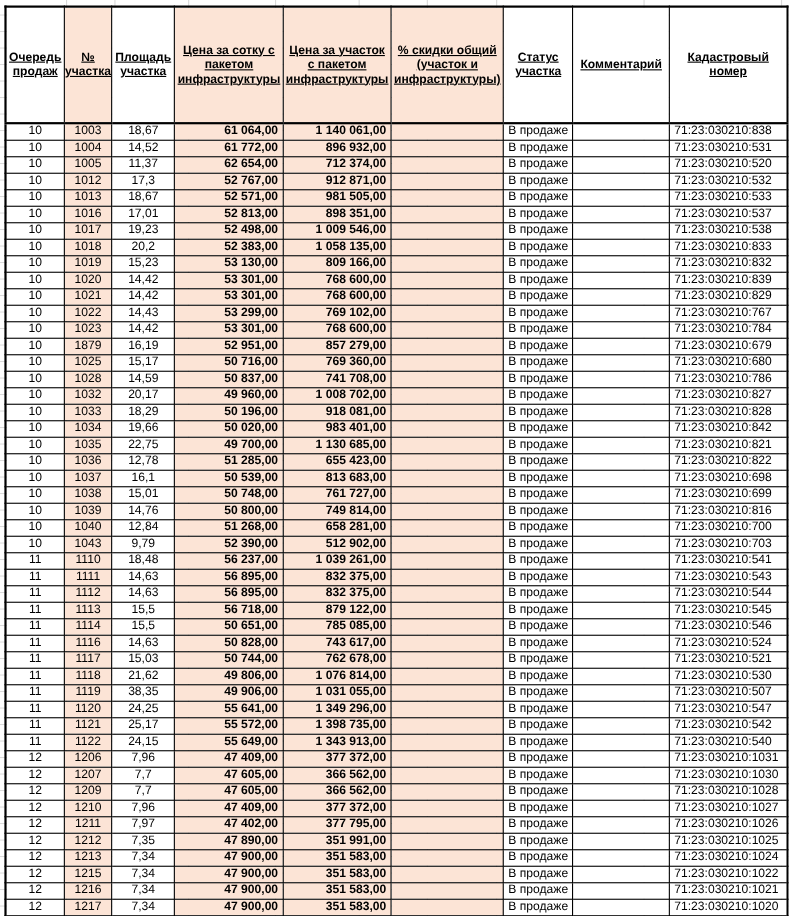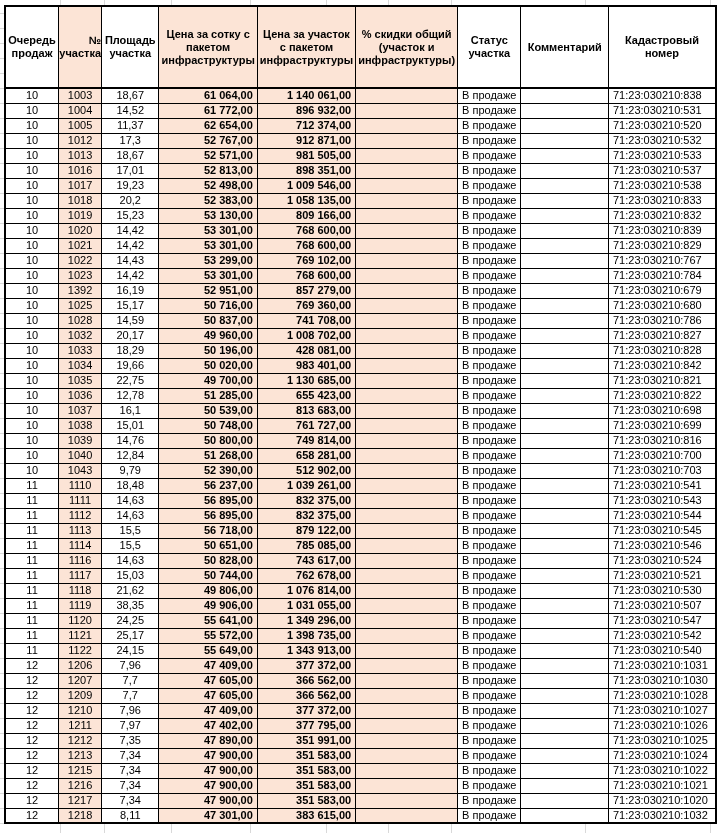--- a/index.html
+++ b/index.html
@@ -29,27 +29,27 @@
   .sheet{position:absolute;left:4px;top:5px;z-index:1;}
   table{
     border-collapse:collapse;table-layout:fixed;
     border:2px solid var(--table-border,#000);
   }
   th,td{
     border:1px solid var(--table-border,#000);
     font-size:11px;overflow:hidden;vertical-align:middle;
     background:#fff;
   }
-  thead tr{height:82px;}
+  thead tr{height:106px;text-decoration:underline;}
   th{
     font-weight:bold;text-align:center;line-height:13px;padding:0 2px;
     overflow-wrap:break-word;word-wrap:break-word;
     border-bottom:2px solid var(--table-border,#000);
   }
-  th.c-num{padding:0;text-align:right;}
+  th.c-num{padding:0;}
   tbody tr{height:15px;}
   td{line-height:13px;padding:0 4px;white-space:nowrap;text-align:center;}
   .fill{background:var(--accent-fill,#fce4d6);}
   th.fill{background:var(--header-fill,#fce4d6);}
   td.c-price{font-weight:bold;text-align:right;}
   td.c-status,td.c-cad{text-align:left;}
 </style>
 </head>
 <body>
 
@@ -220,21 +220,21 @@
     <td class="c-area">14,42</td>
     <td class="c-price fill">53 301,00</td>
     <td class="c-price fill">768 600,00</td>
     <td class="c-disc fill"></td>
     <td class="c-status">В продаже</td>
     <td class="c-comment"></td>
     <td class="c-cad">71:23:030210:784</td>
   </tr>
         <tr>
     <td class="c-queue">10</td>
-    <td class="c-num fill">1392</td>
+    <td class="c-num fill">1879</td>
     <td class="c-area">16,19</td>
     <td class="c-price fill">52 951,00</td>
     <td class="c-price fill">857 279,00</td>
     <td class="c-disc fill"></td>
     <td class="c-status">В продаже</td>
     <td class="c-comment"></td>
     <td class="c-cad">71:23:030210:679</td>
   </tr>
         <tr>
     <td class="c-queue">10</td>
@@ -267,21 +267,21 @@
     <td class="c-disc fill"></td>
     <td class="c-status">В продаже</td>
     <td class="c-comment"></td>
     <td class="c-cad">71:23:030210:827</td>
   </tr>
         <tr>
     <td class="c-queue">10</td>
     <td class="c-num fill">1033</td>
     <td class="c-area">18,29</td>
     <td class="c-price fill">50 196,00</td>
-    <td class="c-price fill">428 081,00</td>
+    <td class="c-price fill">918 081,00</td>
     <td class="c-disc fill"></td>
     <td class="c-status">В продаже</td>
     <td class="c-comment"></td>
     <td class="c-cad">71:23:030210:828</td>
   </tr>
         <tr>
     <td class="c-queue">10</td>
     <td class="c-num fill">1034</td>
     <td class="c-area">19,66</td>
     <td class="c-price fill">50 020,00</td>

